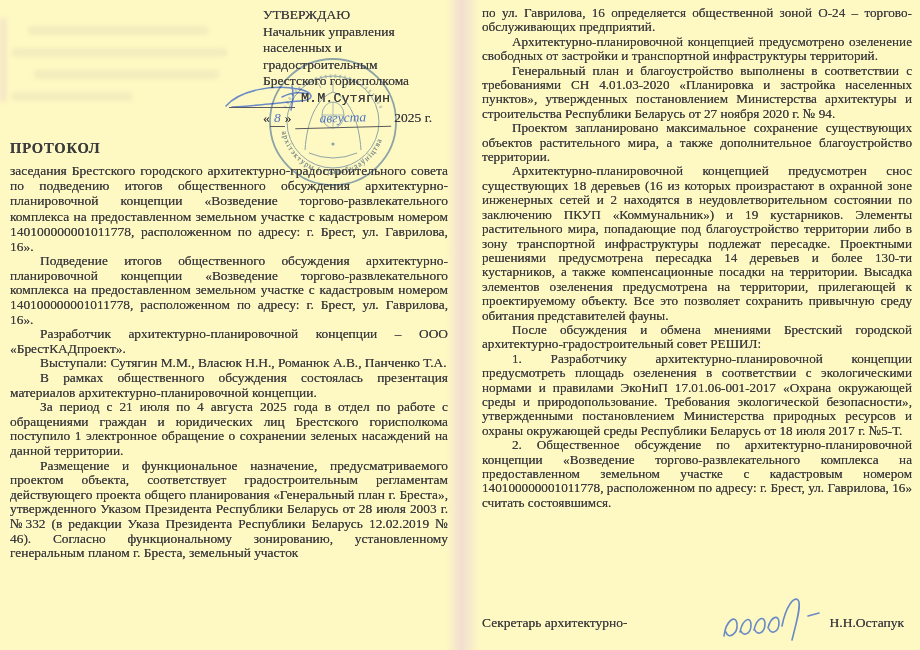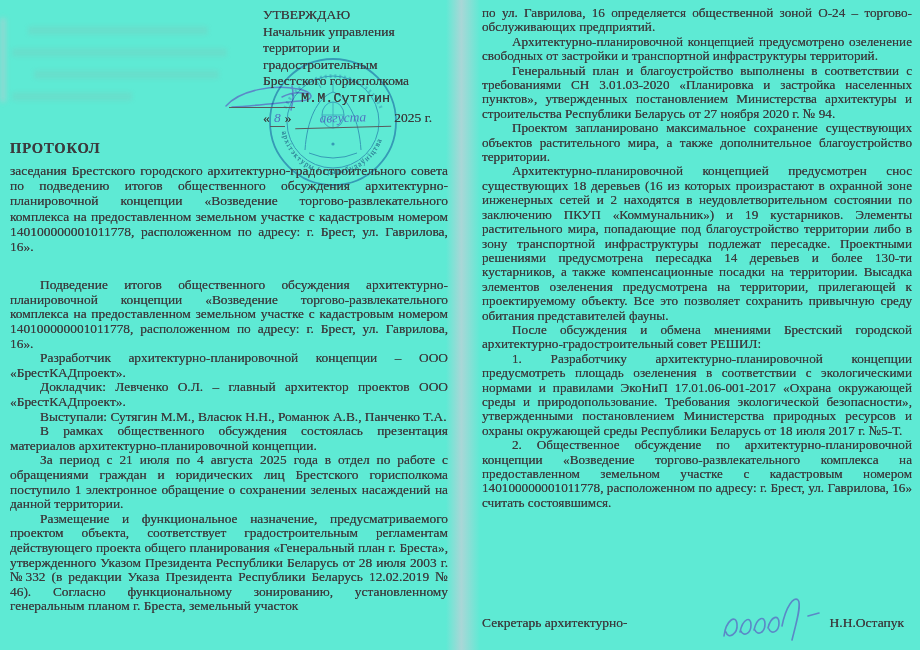--- a/index.html
+++ b/index.html
@@ -1,33 +1,33 @@
 <!DOCTYPE html>
 <html><head>
 <meta charset="utf-8">
 <style>
   html,body{margin:0;padding:0;background:#e8e8e8;}
   .page{
-    position:relative;width:920px;height:650px;background:#5eead4;
+    position:relative;width:920px;height:650px;background:#fef9c3;
     font-family:"Liberation Serif", serif;color:#3c3b3e;overflow:hidden;
     text-shadow:0 0 .4px rgba(56,56,58,.85);
   }
   
   .gutter{position:absolute;left:446px;top:0;width:34px;height:650px;
     background:linear-gradient(90deg,rgba(233,203,219,0) 0%,rgba(231,199,217,.55) 45%,rgba(233,203,219,0) 100%);}
   .ghost{position:absolute;background:rgba(168,158,156,.13);filter:blur(2px);border-radius:2px;}
   .ghost-pink{position:absolute;background:rgba(228,188,208,.35);filter:blur(2.5px);}
   
   .col-left{position:absolute;left:10px;top:0;width:438px;}
   .col-right{position:absolute;left:482px;top:6px;width:430px;
     font-size:13.2px;line-height:14.4px;text-align:justify;}
   .spacer-top{height:140px;}
   .doc-title{font-weight:bold;font-size:14.6px;letter-spacing:.8px;text-align:left;margin:0 0 6px 0;}
   .lead{font-size:13.5px;line-height:15.2px;text-align:justify;margin:0;}
-  .left-body{margin-top:24px;font-size:13.4px;line-height:14.6px;text-align:justify;}
+  .left-body{font-size:13.4px;line-height:14.6px;text-align:justify;}
   .para{margin:0;text-indent:30px;}
   .para.no-indent{text-indent:0;font-family:Liberation Serif, serif;}
   
   .approval{position:absolute;left:263px;top:7px;width:194px;font-size:13.5px;line-height:16.6px;z-index:2;}
   .sig-row{position:relative;display:flex;align-items:flex-end;margin-top:1px;font-family:Liberation Mono, monospace;}
   .sig-rule{display:inline-block;width:66px;margin-left:-34px;border-bottom:1px solid #5a5a5c;height:13px;margin-right:6px;flex:0 0 auto;}
   .date-row{margin-top:2px;white-space:nowrap;}
   .hand{font-style:italic;color:#4f74c0;text-shadow:none;}
   .day-cell{display:inline-block;width:15px;text-align:center;border-bottom:1px solid #5a5a5c;}
   .month-cell{display:inline-block;width:96px;text-align:center;border-bottom:1px solid #5a5a5c;transform:rotate(-1.5deg);}
@@ -46,21 +46,21 @@
   <div class="gutter"></div>
   <div class="ghost" style="left:28px;top:26px;width:180px;height:9px;"></div>
   <div class="ghost" style="left:12px;top:48px;width:215px;height:9px;"></div>
   <div class="ghost" style="left:34px;top:70px;width:185px;height:9px;"></div>
   <div class="ghost" style="left:12px;top:92px;width:120px;height:9px;"></div>
   <div class="ghost-pink" style="left:0;top:18px;width:6px;height:84px;"></div>
 
   <div class="approval">
     <div>УТВЕРЖДАЮ</div>
     <div>Начальник управления</div>
-    <div>территории и</div>
+    <div>населенных и</div>
     <div>градостроительным</div>
     <div>Брестского горисполкома</div>
     <div class="sig-row">
       <span class="sig-rule"></span>
       <span>М.М.Сутягин</span>
     </div>
     <div class="date-row">
       <span>«</span><span class="day-cell hand">8</span><span>»</span>
       <span class="month-cell hand">августа</span>
       <span>2025 г.</span>
@@ -98,32 +98,31 @@
     </text>
   </svg>
 
   <div class="col-left">
     <div class="spacer-top"></div>
     <div class="doc-title">ПРОТОКОЛ</div>
     <p class="lead">заседания Брестского городского архитектурно-градостроительного совета по подведению итогов общественного обсуждения архитектурно-планировочной концепции «Возведение торгово-развлекательного комплекса на предоставленном земельном участке с кадастровым номером 140100000001011778, расположенном по адресу: г. Брест, ул. Гаврилова, 16».</p>
     <div class="left-body">
       <p class="para">Подведение итогов общественного обсуждения архитектурно-планировочной концепции «Возведение торгово-развлекательного комплекса на предоставленном земельном участке с кадастровым номером 140100000001011778, расположенном по адресу: г. Брест, ул. Гаврилова, 16».</p>
       <p class="para">Разработчик архитектурно-планировочной концепции – ООО «БрестКАДпроект».</p>
-      <p class="para">Докладчик: Левченко О.Л. – главный архитектор проектов ООО «БрестКАДпроект».</p>
       <p class="para">Выступали: Сутягин М.М., Власюк Н.Н., Романюк А.В., Панченко Т.А.</p>
       <p class="para">В рамках общественного обсуждения состоялась презентация материалов архитектурно-планировочной концепции.</p>
       <p class="para">За период с 21 июля по 4 августа 2025 года в отдел по работе с обращениями граждан и юридических лиц Брестского горисполкома поступило 1 электронное обращение о сохранении зеленых насаждений на данной территории.</p>
       <p class="para">Размещение и функциональное назначение, предусматриваемого проектом объекта, соответствует градостроительным регламентам действующего проекта общего планирования «Генеральный план г. Бреста», утвержденного Указом Президента Республики Беларусь от 28 июля 2003 г. №332 (в редакции Указа Президента Республики Беларусь 12.02.2019 № 46). Согласно функциональному зонированию, установленному генеральным планом г. Бреста, земельный участок</p>
     </div>
   </div>
 
   <div class="col-right">
     <p class="para no-indent">по ул. Гаврилова, 16 определяется общественной зоной О-24 – торгово-обслуживающих предприятий.</p>
     <p class="para">Архитектурно-планировочной концепцией предусмотрено озеленение свободных от застройки и транспортной инфраструктуры территорий.</p>
-    <p class="para">Генеральный план и благоустройство выполнены в соответствии с требованиями СН 3.01.03-2020 «Планировка и застройка населенных пунктов», утвержденных постановлением Министерства архитектуры и строительства Республики Беларусь от 27 ноября 2020 г. № 94.</p>
+    <p class="para">Генеральный план и благоустройство выполнены в соответствии с требованиями СН 4.01.03-2020 «Планировка и застройка населенных пунктов», утвержденных постановлением Министерства архитектуры и строительства Республики Беларусь от 27 ноября 2020 г. № 94.</p>
     <p class="para">Проектом запланировано максимальное сохранение существующих объектов растительного мира, а также дополнительное благоустройство территории.</p>
     <p class="para">Архитектурно-планировочной концепцией предусмотрен снос существующих 18 деревьев (16 из которых произрастают в охранной зоне инженерных сетей и 2 находятся в неудовлетворительном состоянии по заключению ПКУП «Коммунальник») и 19 кустарников. Элементы растительного мира, попадающие под благоустройство территории либо в зону транспортной инфраструктуры подлежат пересадке. Проектными решениями предусмотрена пересадка 14 деревьев и более 130-ти кустарников, а также компенсационные посадки на территории. Высадка элементов озеленения предусмотрена на территории, прилегающей к проектируемому объекту. Все это позволяет сохранить привычную среду обитания представителей фауны.</p>
     <p class="para">После обсуждения и обмена мнениями Брестский городской архитектурно-градостроительный совет РЕШИЛ:</p>
     <p class="para">1. Разработчику архитектурно-планировочной концепции предусмотреть площадь озеленения в соответствии с экологическими нормами и правилами ЭкоНиП 17.01.06-001-2017 «Охрана окружающей среды и природопользование. Требования экологической безопасности», утвержденными постановлением Министерства природных ресурсов и охраны окружающей среды Республики Беларусь от 18 июля 2017 г. №5-Т.</p>
     <p class="para">2. Общественное обсуждение по архитектурно-планировочной концепции «Возведение торгово-развлекательного комплекса на предоставленном земельном участке с кадастровым номером 140100000001011778, расположенном по адресу: г. Брест, ул. Гаврилова, 16» считать состоявшимся.</p>
   </div>
 
   <div class="secretary">
     <div>
       <div>Секретарь архитектурно-</div>

